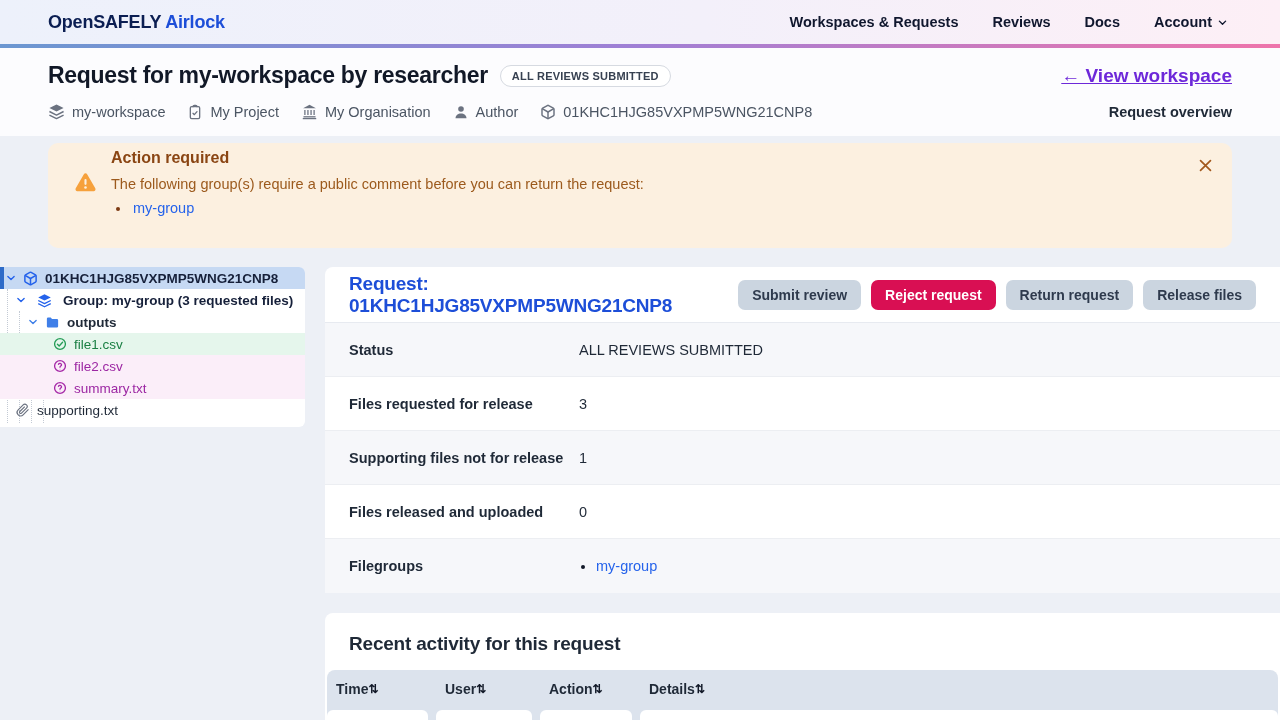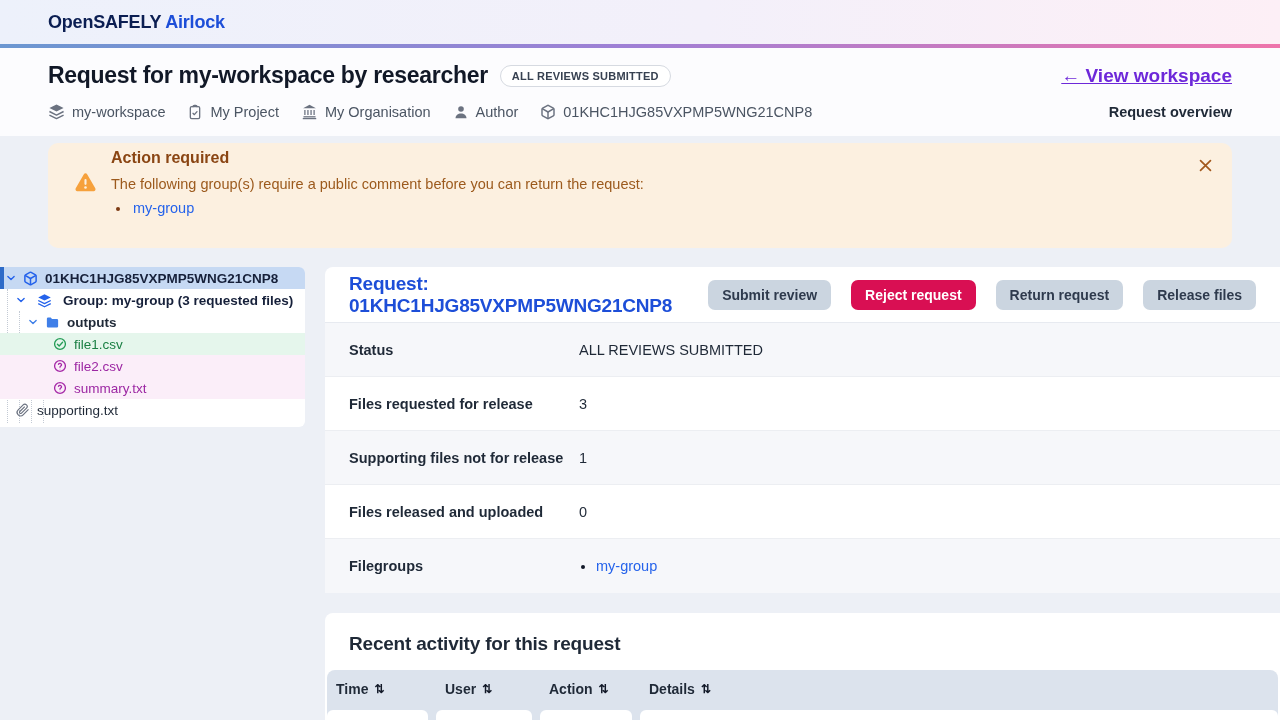--- a/index.html
+++ b/index.html
@@ -75,54 +75,73 @@
   .row-undecided .icon { color:#a62aa8; }
   .row-supporting { color:#1f2937;padding-left:16px; }
   .row-supporting .icon { color:#6b7280; }
   .guide { position:absolute; top:0; bottom:4px; width:0; border-left:1px dotted #c3cad4; z-index:0; }
 
   
   .main { flex:1; min-width:0; }
   .card { background:#fff; border-radius:8px 0 0 8px; }
   .main-head { display:flex; align-items:center; justify-content:space-between; padding:12px 24px; height:56px; border-bottom:1px solid #e7eaf0; }
   .main-title { font-size:19px; font-weight:700; color:#1d4ed8; letter-spacing:-0.2px; }
-  .btn-row { display:flex; gap:20px; }
+  .btn-row { display:flex; gap:10px; }
   .btn { font-family:inherit; font-size:14px; font-weight:700; padding:7px 14px; border-radius:7px; border:none; cursor:pointer; white-space:nowrap; }
   .btn-secondary { background:#cbd5e0; color:#2e3a4d; }
   .btn-danger { background:#d90f53; color:#fff; }
 
   .detail-row { display:grid; grid-template-columns:230px 1fr; align-items:center; padding:0 24px; height:54px; font-size:14.5px; border-bottom:1px solid #eceef2; }
   .detail-row.alt { background:#f6f7fa; }
   .detail-label { font-weight:700; color:#1f2937; }
   .detail-value { color:#1f2937; }
   .fg-list { margin-left:17px; }
   .fg-list li { color:#111827; }
   .fg-list a { color:#2563eb; text-decoration:none; cursor:pointer; }
 
   
   .activity { margin-top:20px; padding-top:20px; }
   .activity-title { font-size:19px; font-weight:700; color:#1f2937; margin:0 24px 15px; letter-spacing:-0.2px; }
   .table-wrap { margin:0 2px; background:#dce3ed; border-radius:8px 8px 0 0; padding-bottom:200px; }
   .thead { display:flex; gap:8px; height:37px; align-items:center; }
-  .th { display:flex; align-items:center; gap:6px; font-size:14px; font-weight:700; color:#1f2937; padding-left:9px; cursor:pointer; }
+  .th { display:flex; align-items:center; font-size:14px; font-weight:700; color:#1f2937; padding-left:9px; cursor:pointer; }
   .sort { font-size:12px; color:#111827; }
   .tbody-row { display:flex; gap:8px; margin-top:3px; }
   .td { background:#fff; border-radius:6px 6px 0 0; height:48px; }
   .c1 { width:101px; flex:none; }
   .c2 { width:96px; flex:none; }
   .c3 { width:92px; flex:none; }
   .c4 { flex:1; }
 </style>
 </head>
 <body>
 
 <div class="navbar">
   <div class="brand">
     <span class="b1">OpenSAFELY</span>
     <span class="b2">Airlock</span>
+  </div>
+  <div class="nav-items">
+    <span class="nav-item">
+        <span>Workspaces &amp; Requests</span>
+      </span>
+    <span class="nav-item">
+        <span>Reviews</span>
+      </span>
+    <span class="nav-item">
+        <span>Docs</span>
+      </span>
+    <span class="nav-item">
+      <span>Account</span>
+      <span class="icon">
+        <svg width="11" height="11" viewBox="0 0 16 16">
+            <path d="M3.5 6l4.5 4.5L12.5 6" fill="none" stroke="#10172e" stroke-width="2" stroke-linecap="round" stroke-linejoin="round"></path>
+          </svg>
+      </span>
+    </span>
   </div>
 </div>
 <div class="nav-gradient"></div>
 
 <div class="header-band">
   <div class="title-row">
     <span class="page-title">Request for my-workspace by researcher</span>
     <span class="status-pill">ALL REVIEWS SUBMITTED</span>
     <span class="spacer"></span>
     <a class="view-ws">← View workspace</a>

